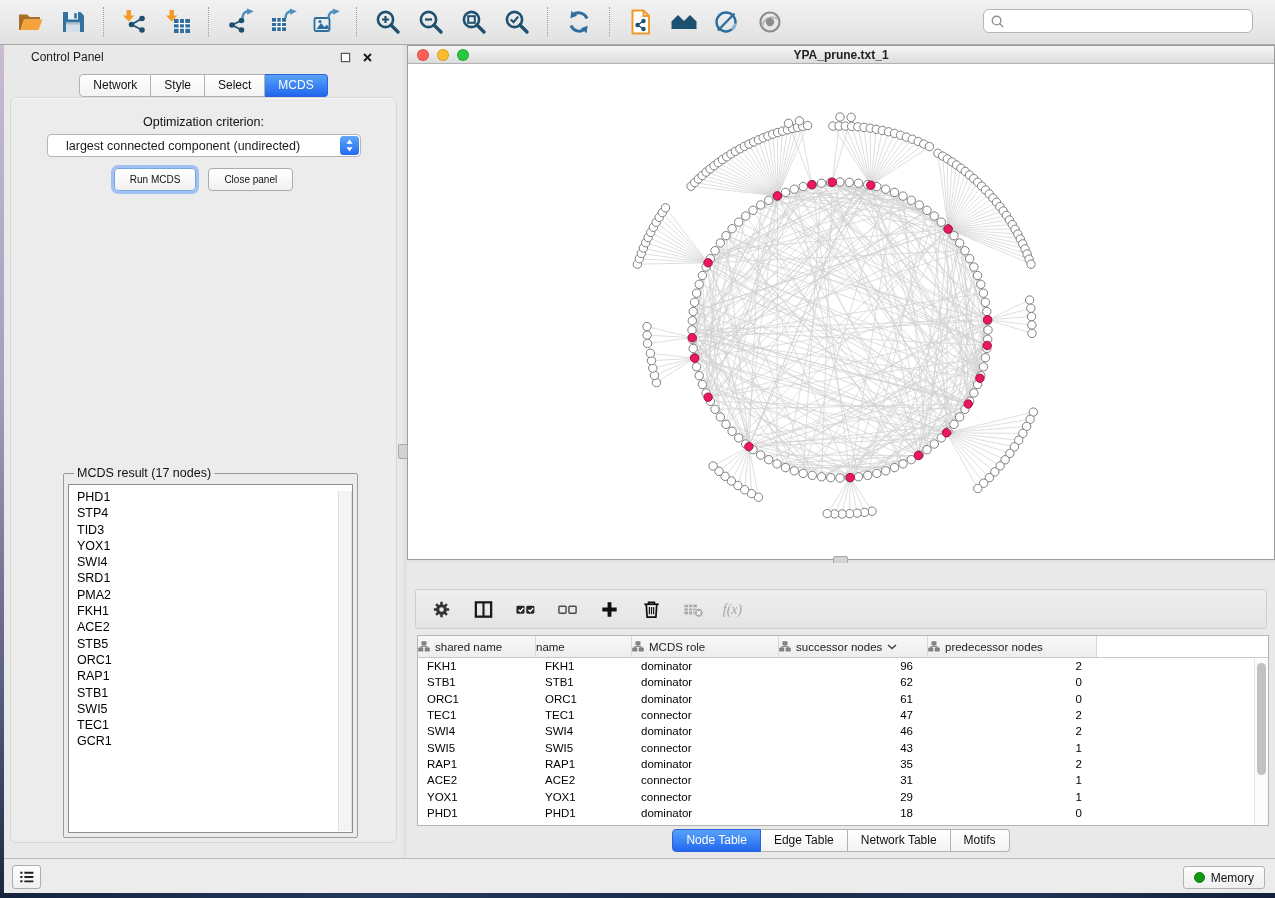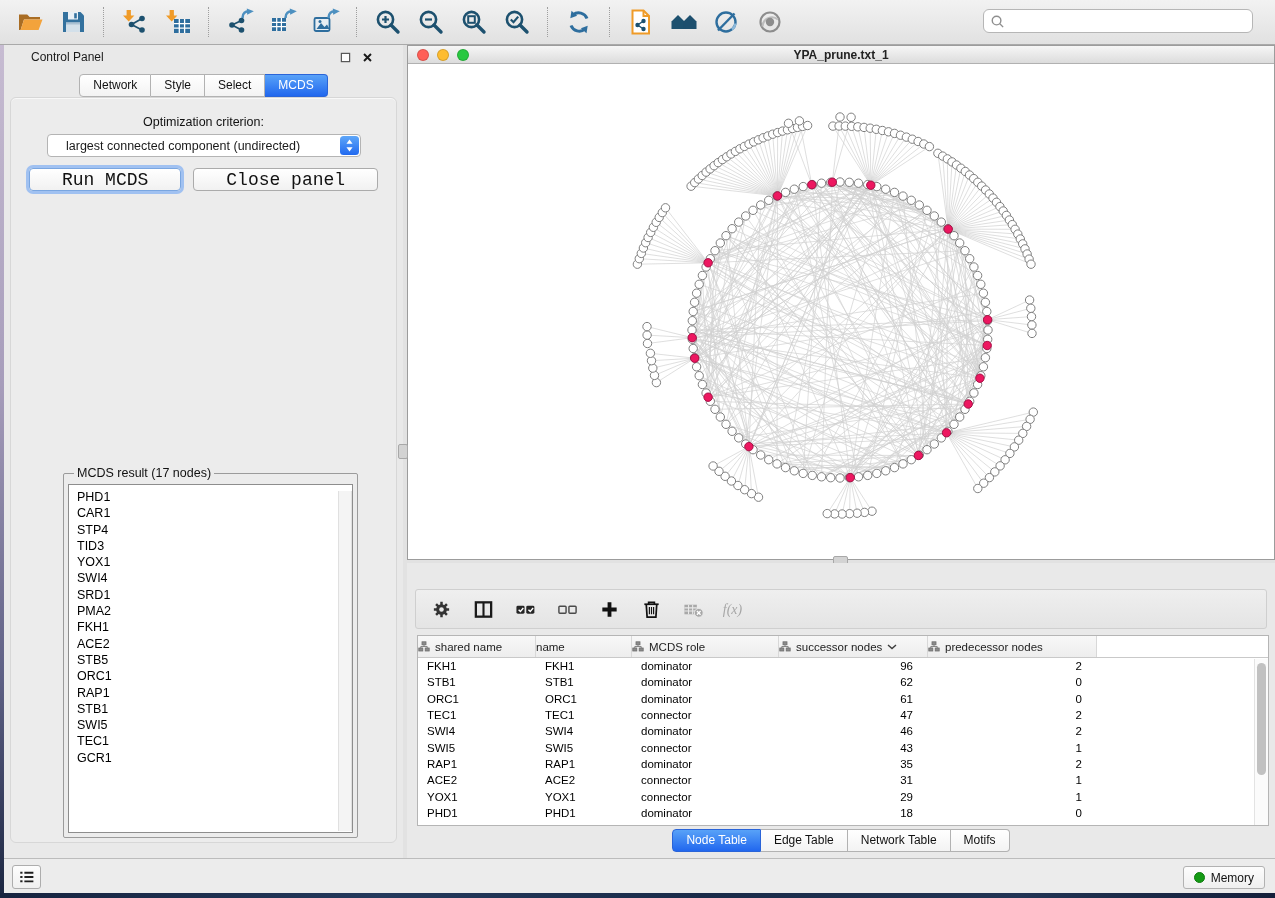--- a/index.html
+++ b/index.html
@@ -54,23 +54,23 @@
   .crit-label { position:absolute; top:17px; left:0; right:0; text-align:center;
     font-size:12.5px; color:#111; }
   .select { position:absolute; top:36px; left:36px; width:314px; height:23px;
     background:#fff; border:1px solid #b4b4b4; border-radius:4px;
     display:flex; align-items:center; }
   .select-text { flex:1; font-size:12.5px; padding-left:18px; white-space:nowrap; overflow:hidden; }
   .select-stepper { width:19px; height:19px; margin-right:1.5px; border-radius:3.5px;
     background:linear-gradient(#5ea7f9,#2169ef); display:flex; align-items:center; justify-content:center; }
   .select-stepper svg { width:9px; height:15px; }
   .btn-row { position:absolute; top:70px; left:0; right:0; display:flex; justify-content:center; gap:12px; }
-  .btn { height:23px; padding:0 32px; font-size:18px; color:#111;
+  .btn { height:23px; padding:0 15px; font-size:10px; color:#111;
     background:linear-gradient(#ffffff,#f1f1f1); border:1px solid #ababab; border-radius:4px;
-    font-family:Liberation Mono, monospace; }
+    font-family:Liberation Sans, sans-serif; }
   .btn.focus { box-shadow:0 0 0 3px rgba(110,165,245,.6); border-color:#7aa6e0; }
 
   .result-box { position:absolute; left:8px; top:368px; width:295px; height:372px;
     border:1px solid #9b9b9b; border-radius:2px; padding:4px; background:transparent;margin-left:44px; }
   .result-box legend { font-size:12.5px; padding:0 3px; margin-left:6px; color:#111; }
   .result-list { position:relative; width:100%; height:100%; background:#fff;
     border:1px solid #8d8d8d; overflow:hidden; padding:4px 0 0 8px; }
   .result-item { font-size:12.5px; line-height:16.3px; color:#000; }
   .result-scroll { position:absolute; right:5px; top:11px; bottom:6px; width:14px;
     background:#f4f4f4; border:1px solid #e0e0e0; border-top:none; border-bottom:none; }
@@ -326,21 +326,20 @@
         </span>
     </div>
     <div class="btn-row">
       <button class="btn focus">Run MCDS</button>
       <button class="btn">Close panel</button>
     </div>
     <fieldset class="result-box">
       <legend>MCDS result (17 nodes)</legend>
       <div class="result-list" id="mcds-list">
           <div class="result-item">PHD1</div>
-          <div class="result-item">CAR1</div>
           <div class="result-item">STP4</div>
           <div class="result-item">TID3</div>
           <div class="result-item">YOX1</div>
           <div class="result-item">SWI4</div>
           <div class="result-item">SRD1</div>
           <div class="result-item">PMA2</div>
           <div class="result-item">FKH1</div>
           <div class="result-item">ACE2</div>
           <div class="result-item">STB5</div>
           <div class="result-item">ORC1</div>

